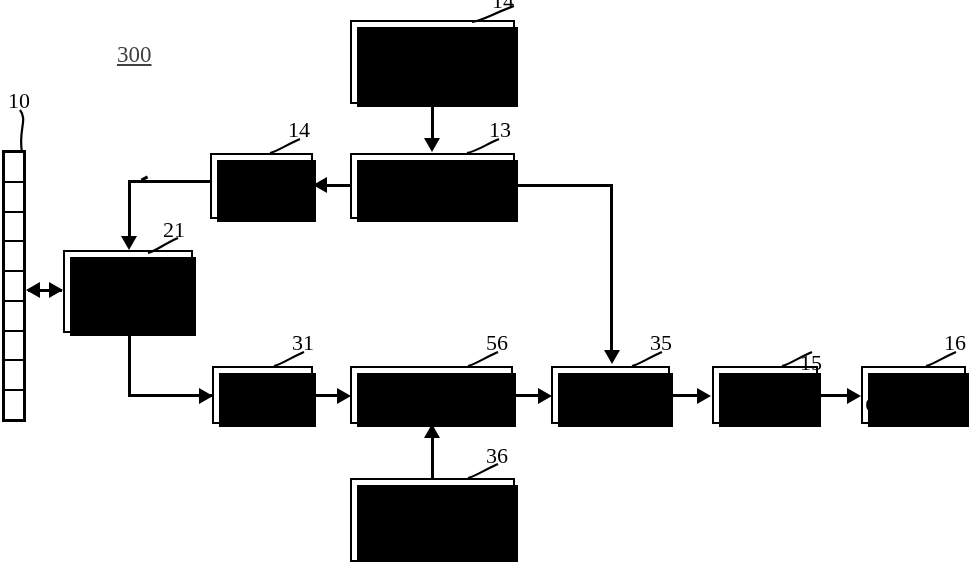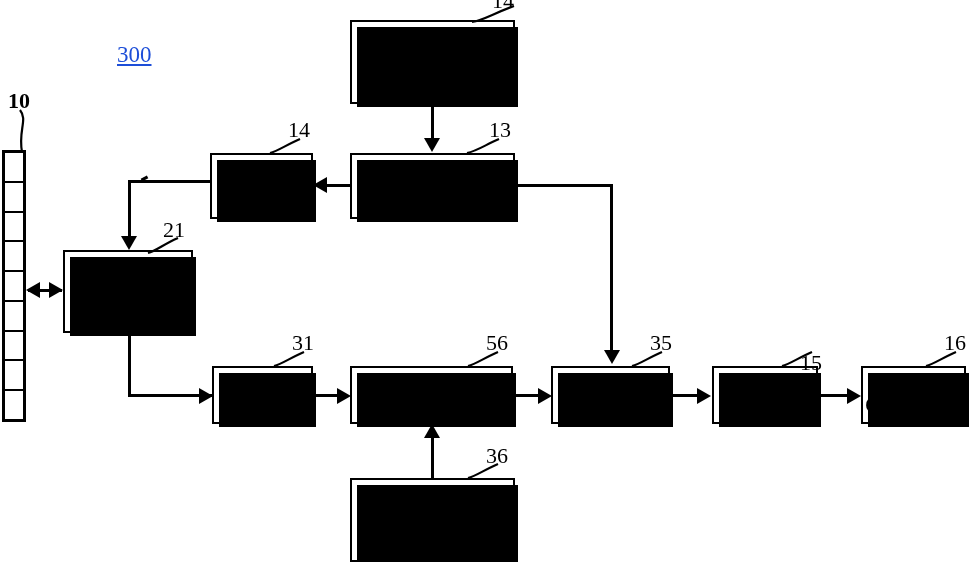--- a/index.html
+++ b/index.html
@@ -52,21 +52,21 @@
   .ref {
     position: absolute;
     font-size: 22px;
     color: #000;
     z-index: 6;
     white-space: nowrap;
   }
   .fignum {
     position: absolute;
     font-size: 23px;
-    color: #1d4ed8;
+    color: #404040;
     text-decoration: underline;
     z-index: 6;
   }
 
   
   .leader {
     position: absolute;
     z-index: 5;
   }
 
@@ -141,21 +141,21 @@
     <div class="cell"></div>
     <div class="cell"></div>
     <div class="cell"></div>
     <div class="cell"></div>
     <div class="cell"></div>
     <div class="cell"></div>
     <div class="cell"></div>
     <div class="cell"></div>
     <div class="cell"></div>
   </div>
-  <div class="ref" style="left:8px; top:88px;font-weight:bold;">10</div>
+  <div class="ref" style="left:8px; top:88px;">10</div>
   <svg class="leader" style="left:8px; top:108px;" width="34" height="46">
     <path d="M 12 2 C 20 12, 10 22, 14 44" stroke="#000" stroke-width="2.2" fill="none"></path>
   </svg>
 
   <div class="box" style="left:350px; top:20px; width:165px; height:84px;">
     <span class="label">Transmit-
 Focusing
 Delay memory</span>
   </div>
   <div class="ref" style="left:492px; top:-12px;">14</div>

